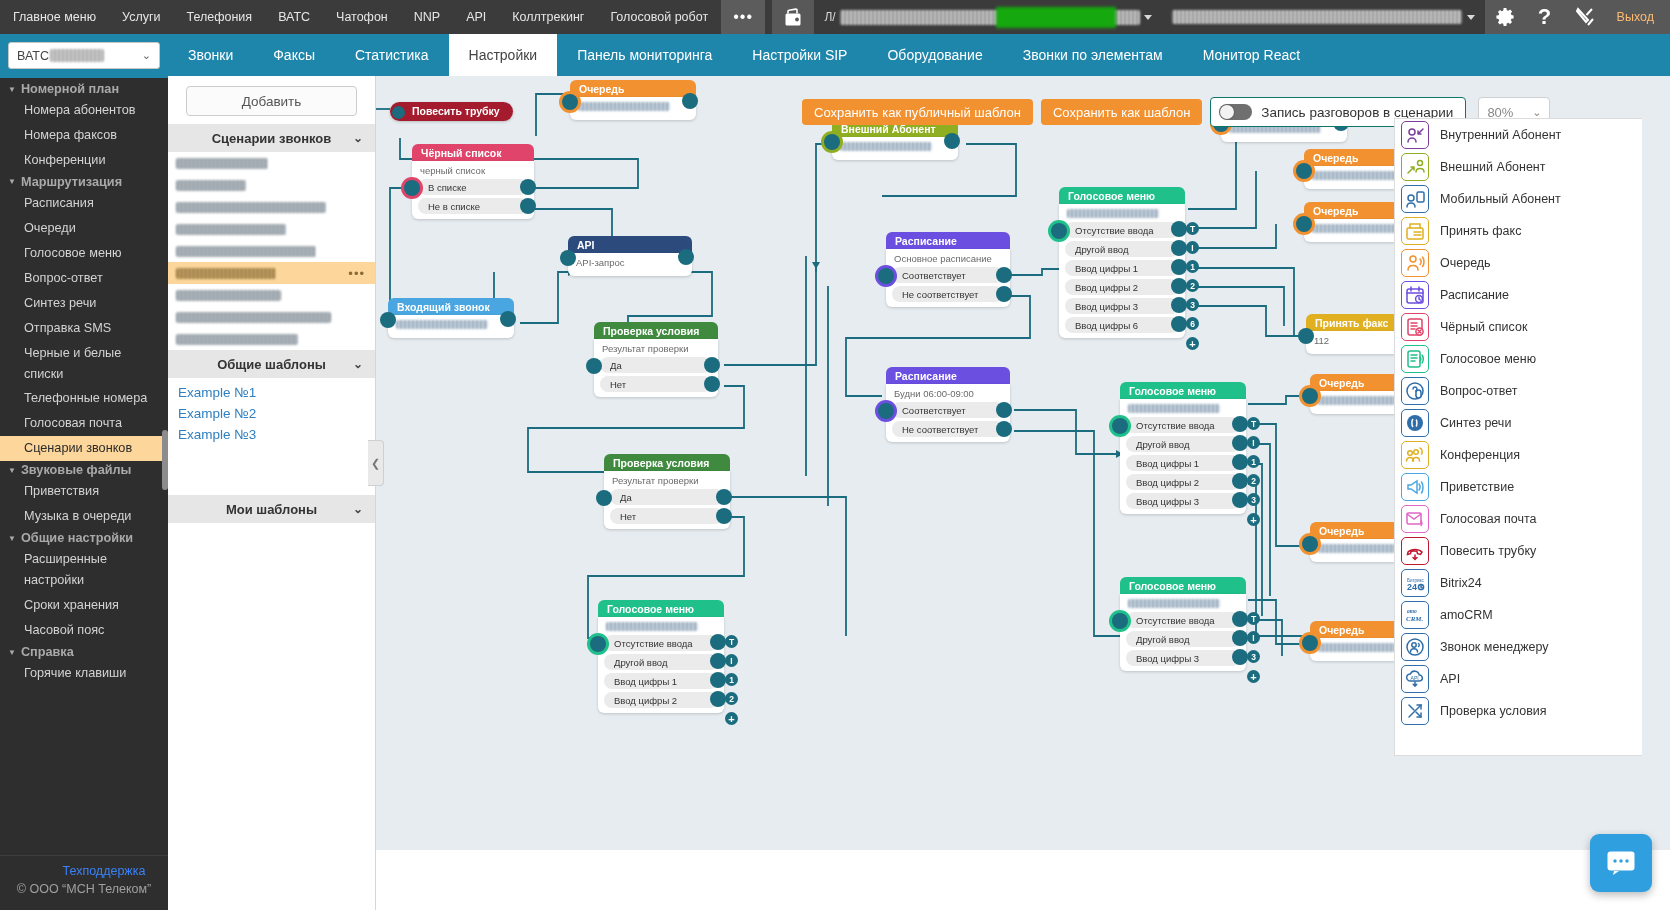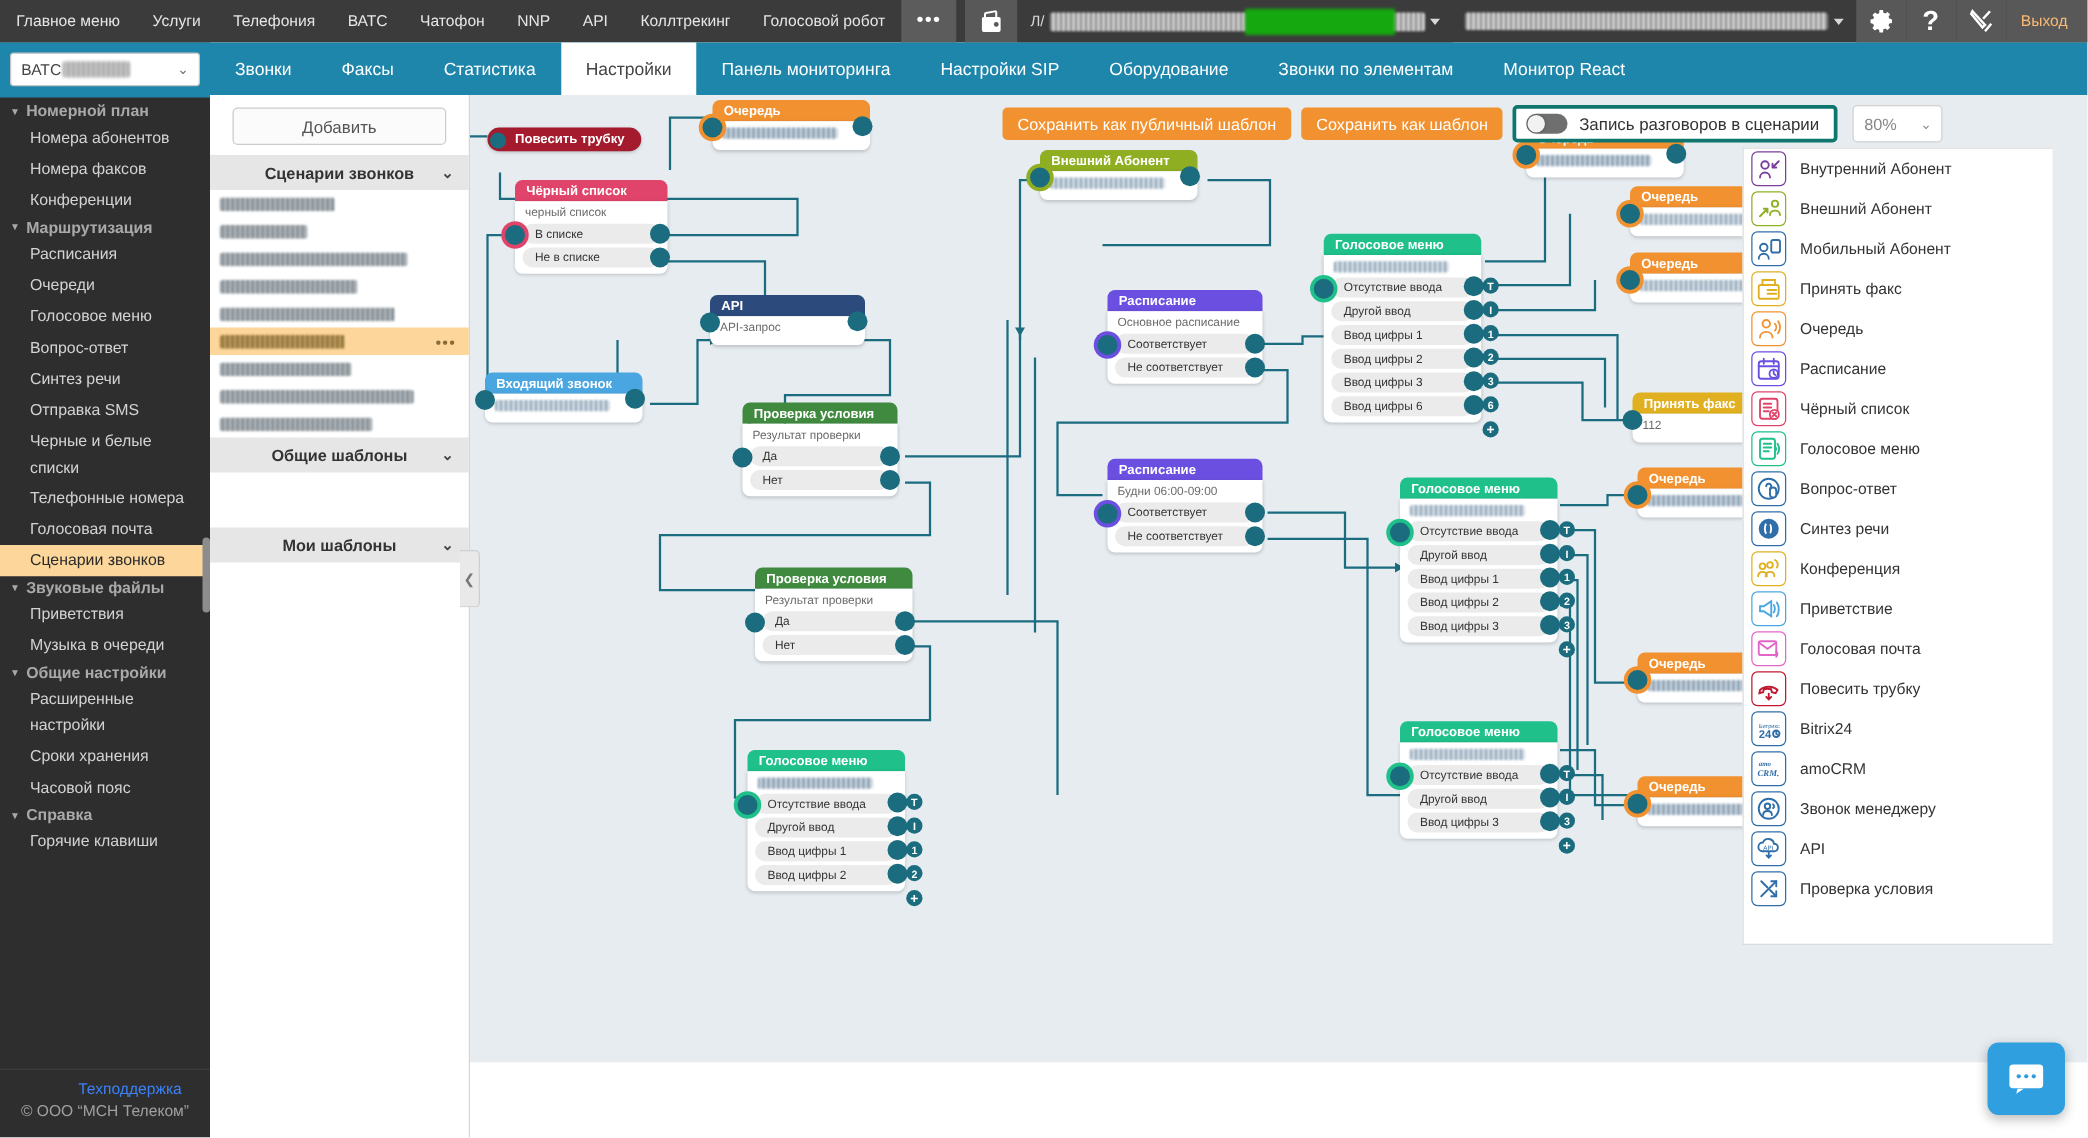--- a/index.html
+++ b/index.html
@@ -163,21 +163,21 @@
     z-index: 12; display: flex; align-items: center;
     padding-left: 426px; gap: 8px; pointer-events: none;
   }
   .toolbar > * { pointer-events: auto; }
   .btn-orange {
     height: 26px; background: #f2912f; border: none; border-radius: 4px;
     color: #fff; font-size: 13px; padding: 0 12px; cursor: pointer;
     font-family: inherit; white-space: nowrap;
   }
   .rec-toggle {
-    height: 30px; background: #fff; border: 3px solid #0f766e; border-radius: 4px;
+    height: 30px; background: #fff; border: 1px solid #0f766e; border-radius: 4px;
     display: flex; align-items: center; gap: 9px; padding: 0 12px 0 8px; cursor: pointer;
   }
   .switch {
     width: 33px; height: 16px; border-radius: 9px; background: #6f6f6f;
     position: relative; flex: none;
   }
   .switch .knob {
     position: absolute; left: 1px; top: 1px; width: 14px; height: 14px;
     border-radius: 50%; background: #f2f2f2; box-shadow: 0 0 2px rgba(0,0,0,.4);
   }
@@ -417,20 +417,25 @@
           <span class="row-redact" style="width: 155px;"></span>
         </div>
         <div class="tpl-row">
           <span class="row-redact" style="width: 122px;"></span>
         </div>
       </div>
     <div class="tpl-head">
       <span>Общие шаблоны</span>
       <span class="chev">⌄</span>
     </div>
+    <div style="padding:4px 0 6px;" id="tpl-examples">
+        <div class="tpl-ex">Example №1</div>
+        <div class="tpl-ex">Example №2</div>
+        <div class="tpl-ex">Example №3</div>
+      </div>
     <div class="tpl-head" style="margin-top:44px;">
       <span>Мои шаблоны</span>
       <span class="chev">⌄</span>
     </div>
   </div>
   <div class="panel-scrollbar"></div>
   <div class="collapse-handle">❮</div>
 
   <div class="canvas">
     <svg class="wires" viewBox="0 0 1294 774">
@@ -487,21 +492,21 @@
       <g fill="#1a6c7e">
         <path d="M192 192l7 4-7 4z"></path>
           <path d="M222 261l7 4-7 4z"></path>
         <path d="M436 186l4 7 4-7z"></path>
           <path d="M228 392l7 4-7 4z"></path>
         <path d="M502 192l7 4-7 4z"></path>
           <path d="M740 374l7 4-7 4z"></path>
       </g>
     </svg>
 
-    <div class="toolbar" style="position:absolute;left:0;top:0;">
+    <div class="toolbar" style="position:absolute;left:0;top:13px;">
       <button class="btn-orange">Сохранить как публичный шаблон</button>
       <button class="btn-orange">Сохранить как шаблон</button>
       <div class="rec-toggle">
         <span class="switch">
             <i class="knob"></i>
           </span>
         <span class="rec-label">Запись разговоров в сценарии</span>
       </div>
       <div class="zoom-sel">
         <span>80%</span>

